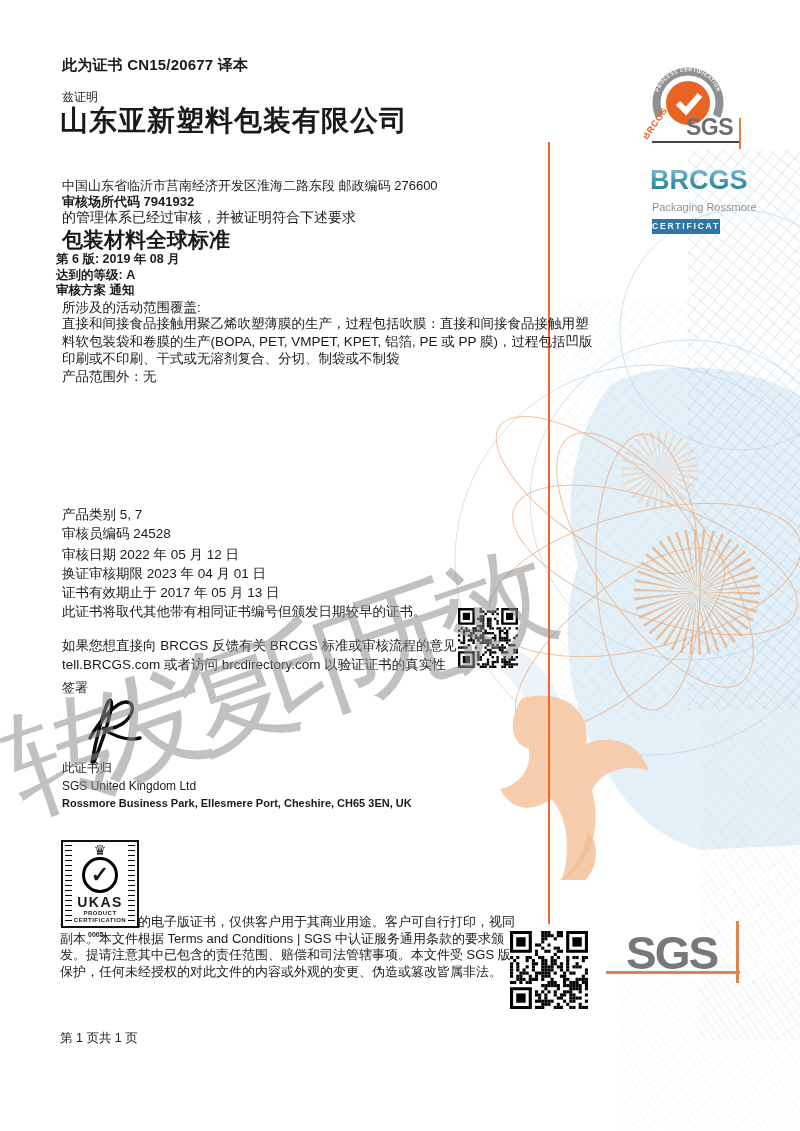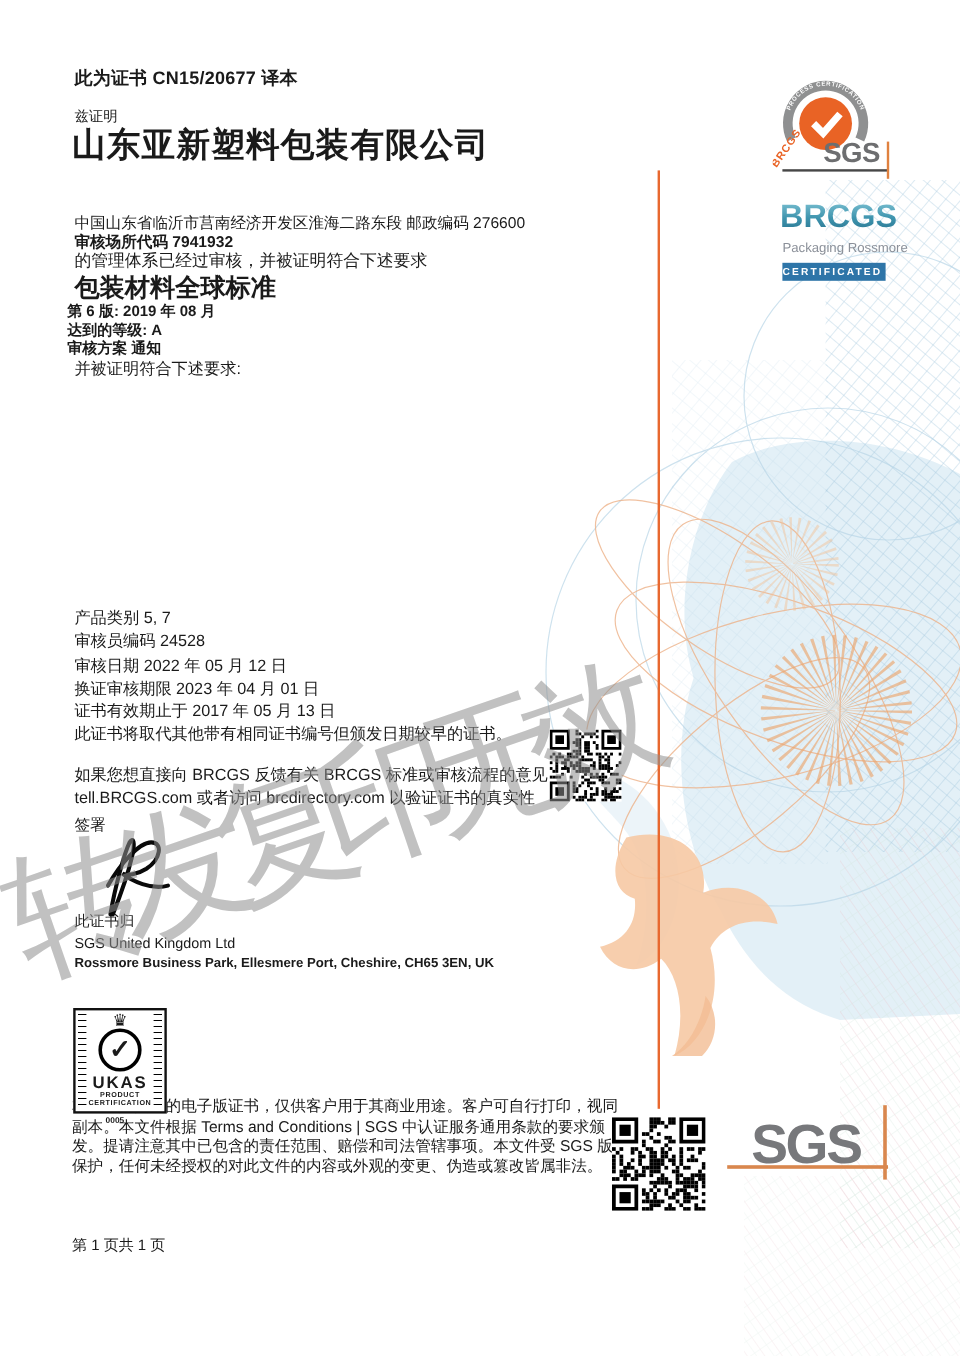--- a/index.html
+++ b/index.html
@@ -37,22 +37,22 @@
   }
   
   .badge-sgs{left:686px;top:114px;font-size:23px;font-weight:bold;color:#6d6e70;letter-spacing:-.5px;z-index:3;}
   .badge-sgs-underline{left:652px;top:141px;width:88px;height:2px;background:#474747;z-index:3;}
   .badge-sgs-vline{left:739px;top:118px;width:2px;height:31px;background:#e0813f;z-index:3;}
   
   .brcgs-name{left:650px;top:165px;font-size:27px;font-weight:bold;letter-spacing:0px;
     background:linear-gradient(180deg,#86c8d8 0%,#3d93ad 55%,#26708c 100%);
     -webkit-background-clip:text;background-clip:text;color:transparent;z-index:3;}
   .brcgs-sub{left:652px;top:201px;font-size:11px;color:#8b9099;z-index:3;}
-  .brcgs-cert{left:652px;top:219px;width:86px;height:15px;background:#2e75a8;color:#fff;
-    font-size:8.5px;font-weight:bold;letter-spacing:1.8px;text-align:left;line-height:15px;z-index:3;}
+  .brcgs-cert{left:652px;top:219px;width:68px;height:15px;background:#2e75a8;color:#fff;
+    font-size:8.5px;font-weight:bold;letter-spacing:1.8px;text-align:right;line-height:15px;z-index:3;}
   
   .ukas-box{left:61px;top:840px;width:78px;height:88px;border:2px solid #111;box-sizing:border-box;
     display:flex;flex-direction:column;align-items:center;z-index:3;background:#fff;}
   .ukas-ticks{position:absolute;top:3px;bottom:3px;width:7px;
     background:repeating-linear-gradient(to bottom,#000 0 1px,transparent 1px 5px);}
   .ukas-ticks.left{left:2px;}
   .ukas-ticks.right{right:2px;}
   .ukas-crown{font-size:14px;line-height:14px;margin-top:1px;}
   .ukas-check{width:30px;height:30px;border:3px solid #000;border-radius:50%;display:flex;
     align-items:center;justify-content:center;font-size:22px;font-weight:bold;margin-top:0px;}
@@ -147,21 +147,25 @@
   <div class="abs fg t-sitecode nowrap">审核场所代码 7941932</div>
   <div class="abs fg t-system nowrap">的管理体系已经过审核，并被证明符合下述要求</div>
 
   <div class="abs fg t-stdtitle nowrap">包装材料全球标准</div>
   <div class="abs fg t-stdmeta">
     <div class="nowrap">第 6 版: 2019 年 08 月</div>
     <div class="nowrap">达到的等级: A</div>
     <div class="nowrap">审核方案 通知</div>
   </div>
 
-  <div class="abs fg t-scopehead nowrap">并被证明符合下述要求:</div>
+  <div class="abs fg t-scopehead nowrap">所涉及的活动范围覆盖:</div>
+  <div class="abs fg t-scopebody">
+    <div>直接和间接食品接触用聚乙烯吹塑薄膜的生产，过程包括吹膜：直接和间接食品接触用塑料软包装袋和卷膜的生产(BOPA, PET, VMPET, KPET, 铝箔, PE 或 PP 膜)，过程包括凹版印刷或不印刷、干式或无溶剂复合、分切、制袋或不制袋</div>
+    <div>产品范围外：无</div>
+  </div>
 
   <div class="abs fg t-group1">
     <div class="nowrap">产品类别 5, 7</div>
     <div class="nowrap">审核员编码 24528</div>
   </div>
   <div class="abs fg t-group2">
     <div class="nowrap">审核日期 2022 年 05 月 12 日</div>
     <div class="nowrap">换证审核期限 2023 年 04 月 01 日</div>
     <div class="nowrap">证书有效期止于 2017 年 05 月 13 日</div>
     <div class="nowrap">此证书将取代其他带有相同证书编号但颁发日期较早的证书。</div>

